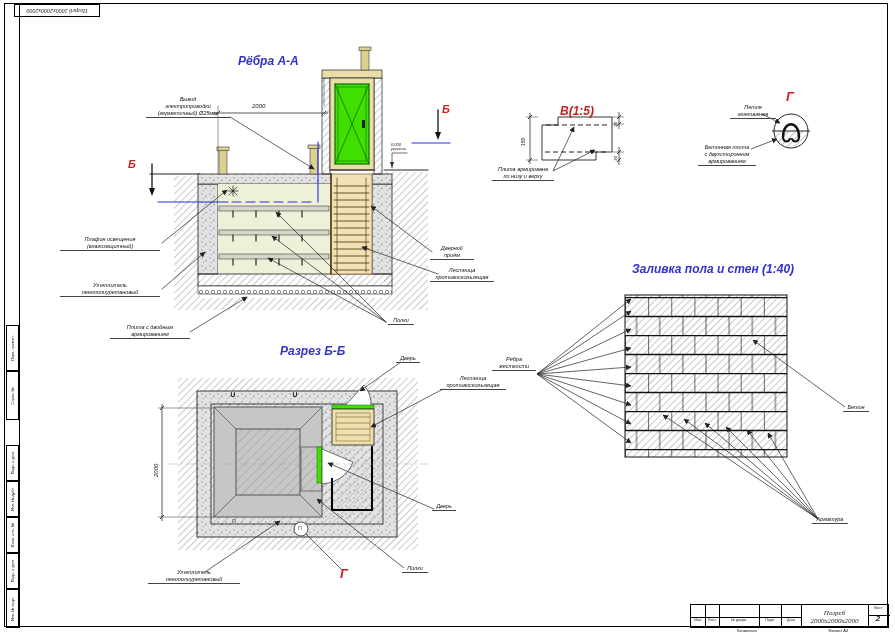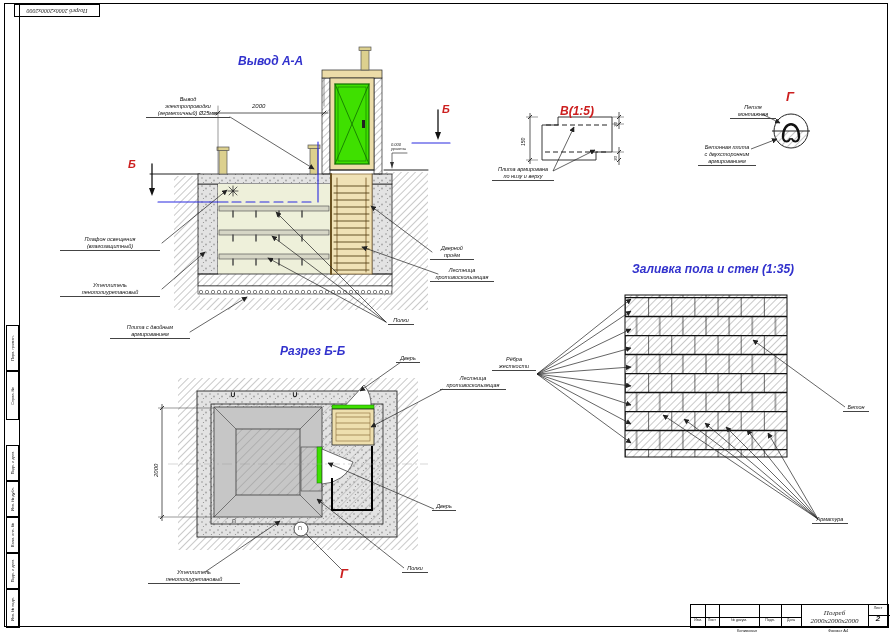--- a/index.html
+++ b/index.html
@@ -298,25 +298,25 @@
   <div class="mbox" style="top:517px;height:36px">
       <span>Взам. инв. №</span>
     </div>
   <div class="mbox" style="top:553px;height:36px">
       <span>Подп. и дата</span>
     </div>
   <div class="mbox" style="top:589px;height:39px">
       <span>Инв. № подл.</span>
     </div>
 
-  <div class="ttl" style="left:238px;top:54px">Вывод А-А</div>
+  <div class="ttl" style="left:238px;top:54px">Рёбра А-А</div>
   <div class="ttl" style="left:280px;top:344px">Разрез Б-Б</div>
   <div class="ttl red" style="left:560px;top:104px">В(1:5)</div>
   <div class="ttl red" style="left:786px;top:89px;font-size:13px">Г</div>
-  <div class="ttl" style="left:632px;top:262px">Заливка пола и стен (1:35)</div>
+  <div class="ttl" style="left:632px;top:262px">Заливка пола и стен (1:40)</div>
   <div class="marker-letter" style="left:128px;top:158px">Б</div>
   <div class="marker-letter" style="left:442px;top:103px">Б</div>
   <div class="marker-letter" style="left:340px;top:566px;font-size:13px">Г</div>
 
   <div class="dim" style="left:252px;top:103px">2000</div>
   <div class="dim rot" style="left:153px;top:477px">2000</div>
   <div class="dim" style="left:520px;top:146px;font-size:5px;transform:rotate(-90deg);transform-origin:left top">150</div>
   <div class="dim" style="left:613px;top:127px;transform:rotate(-90deg) scale(0.55);transform-origin:left top;font-size:8px">30</div>
   <div class="dim" style="left:613px;top:161px;transform:rotate(-90deg) scale(0.55);transform-origin:left top;font-size:8px">30</div>
   <div class="dim micro" style="left:391px;top:142px">0.000

